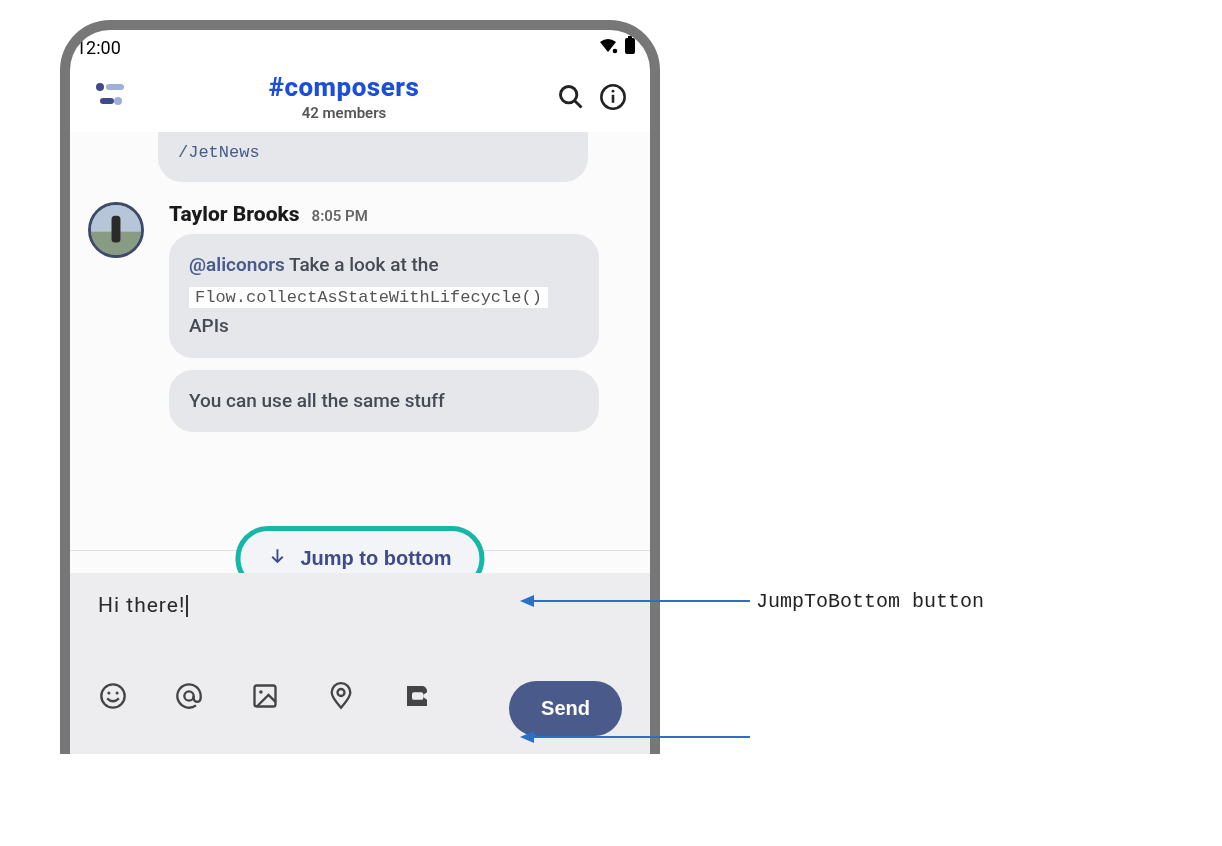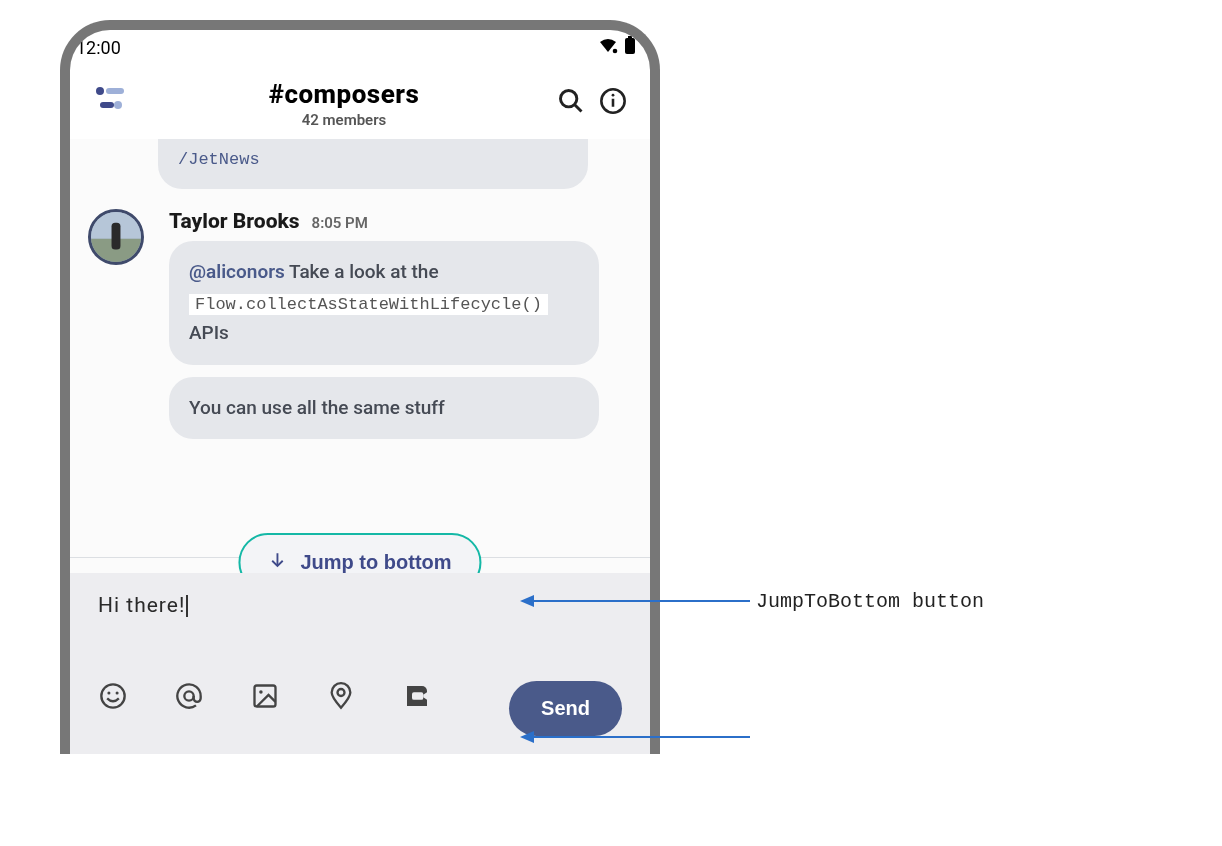--- a/index.html
+++ b/index.html
@@ -34,21 +34,21 @@
   }
   .status-right { display: flex; gap: 6px; align-items: center; }
   .appbar {
     display: flex;
     align-items: center;
     padding: 12px 20px 10px 20px;
     gap: 8px;
   }
   .logo { width: 44px; height: 44px; display:flex; align-items:center; justify-content:center; }
   .title-block { flex: 1; text-align: center; }
-  .channel-name { font-weight: 800; font-size: 26px; color: #000000; letter-spacing: .5px; margin-top: 7px;}
+  .channel-name { font-weight: 800; font-size: 26px; color: #1d4ed8; letter-spacing: .5px;}
   .members { font-size: 15px; color: #555; font-weight: 600; margin-top:2px;}
   .icon-btn { width: 34px; height: 34px; display:flex; align-items:center; justify-content:center; color:#222; }
 
   .messages {
     flex: 1;
     background: #fbfbfb;
     position: relative;
     overflow: hidden;
   }
 
@@ -103,21 +103,21 @@
     position:absolute;
     left:0; right:0;
     border-top:1px solid #dcdfe3;
   }
 
   .jump-btn {
     position:absolute;
     left:50%;
     transform: translateX(-50%);
     background:#f3f4f7;
-    border:2px solid #14b8a6;
+    border:5px solid #14b8a6;
     border-radius: 999px;
     padding: 16px 28px;
     font-size: 20px;
     font-weight:700;
     color:#3f4a8a;
     display:flex;
     align-items:center;
     gap:14px;
     box-shadow:0 1px 2px rgba(0,0,0,.04);
   }

